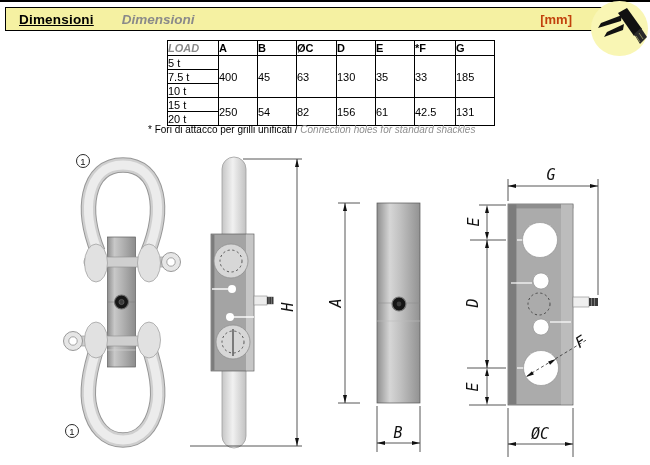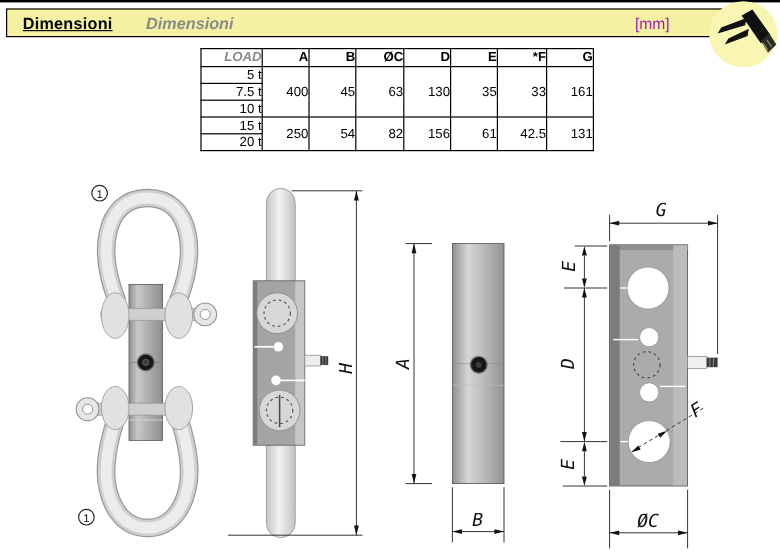--- a/index.html
+++ b/index.html
@@ -6,28 +6,28 @@
   #page{position:relative;width:650px;height:465px;background:#ffffff;overflow:hidden;
         font-family:"Liberation Sans",sans-serif;}
   
   #toprule{position:absolute;left:0;top:0;width:650px;height:2px;background:#000;}
   
   #titlebar{position:absolute;left:5px;top:7px;width:620px;height:24px;background:#F5F1A2;
             border:1px solid #000;box-sizing:border-box;display:flex;align-items:center;}
   #titlebar .t-it{font-size:13.5px;font-weight:bold;color:#000;margin-left:13px;
                   text-decoration:underline;letter-spacing:.2px;}
   #titlebar .t-en{font-size:13.5px;font-weight:bold;font-style:italic;color:#8a8a8a;margin-left:28px;}
-  #titlebar .t-unit{font-size:13px;font-weight:normal;color:#a21caf;margin-left:auto;margin-right:66px;}
+  #titlebar .t-unit{font-size:13px;font-weight:bold;color:#c2410c;margin-left:auto;margin-right:52px;}
   
   #badge{position:absolute;left:591px;top:1px;width:57px;height:55px;border-radius:50%;
          background:#F9F6B4;}
   #badge svg{position:absolute;left:0;top:0;}
   
   #dimtable{position:absolute;left:167px;top:40px;border-collapse:collapse;
-            font-size:11px;color:#000;text-align:right;padding-left:16px;}
+            font-size:11px;color:#000;text-align:left;padding-left:16px;}
   #dimtable td,#dimtable th{border:1px solid #000;padding:0;height:13px;line-height:12px;}
   #dimtable th{font-weight:bold;height:14px;}
   #dimtable th.load{font-style:italic;color:#8a8a8a;}
   .cw-load{width:51px;} .cw{width:39px;} .cw-oc{width:40px;} .cw-f{width:41px;}
   
   #footnote{position:absolute;left:148px;top:124px;font-size:10px;color:#000;white-space:nowrap;}
   #footnote .fn-en{font-style:italic;color:#8f8f8f;}
   
   #drawings{position:absolute;left:0;top:140px;}
   text.dim{font-family:"DejaVu Sans Mono",monospace;font-size:15px;font-style:italic;fill:#111;}
@@ -79,21 +79,21 @@
       <th>G</th>
     </tr>
     <tr>
       <td>5 t</td>
       <td rowspan="3">400</td>
       <td rowspan="3">45</td>
       <td rowspan="3">63</td>
       <td rowspan="3">130</td>
       <td rowspan="3">35</td>
       <td rowspan="3">33</td>
-      <td rowspan="3">161</td>
+      <td rowspan="3">185</td>
     </tr>
     <tr>
       <td>7.5 t</td>
     </tr>
     <tr>
       <td>10 t</td>
     </tr>
     <tr>
       <td>15 t</td>
       <td rowspan="2">250</td>
@@ -103,20 +103,24 @@
       <td rowspan="2">61</td>
       <td rowspan="2">42.5</td>
       <td rowspan="2">131</td>
     </tr>
     <tr>
       <td>20 t</td>
     </tr>
   </tbody>
     </table>
 
+  <div id="footnote">
+    <span>* Fori di attacco per grilli unificati /</span>
+    <span class="fn-en">Connection holes for standard shackles</span>
+  </div>
 
   <svg id="drawings" width="650" height="325" viewBox="0 140 650 325">
     <defs>
       <linearGradient id="bodyGrad" x1="0" y1="0" x2="1" y2="0">
         <stop offset="0" stop-color="#8f8f8f"></stop>
           <stop offset=".25" stop-color="#c8c8c8"></stop>
         <stop offset=".5" stop-color="#b5b5b5"></stop>
           <stop offset="1" stop-color="#8c8c8c"></stop>
       </linearGradient>
       <linearGradient id="cylGrad" x1="0" y1="0" x2="1" y2="0">

